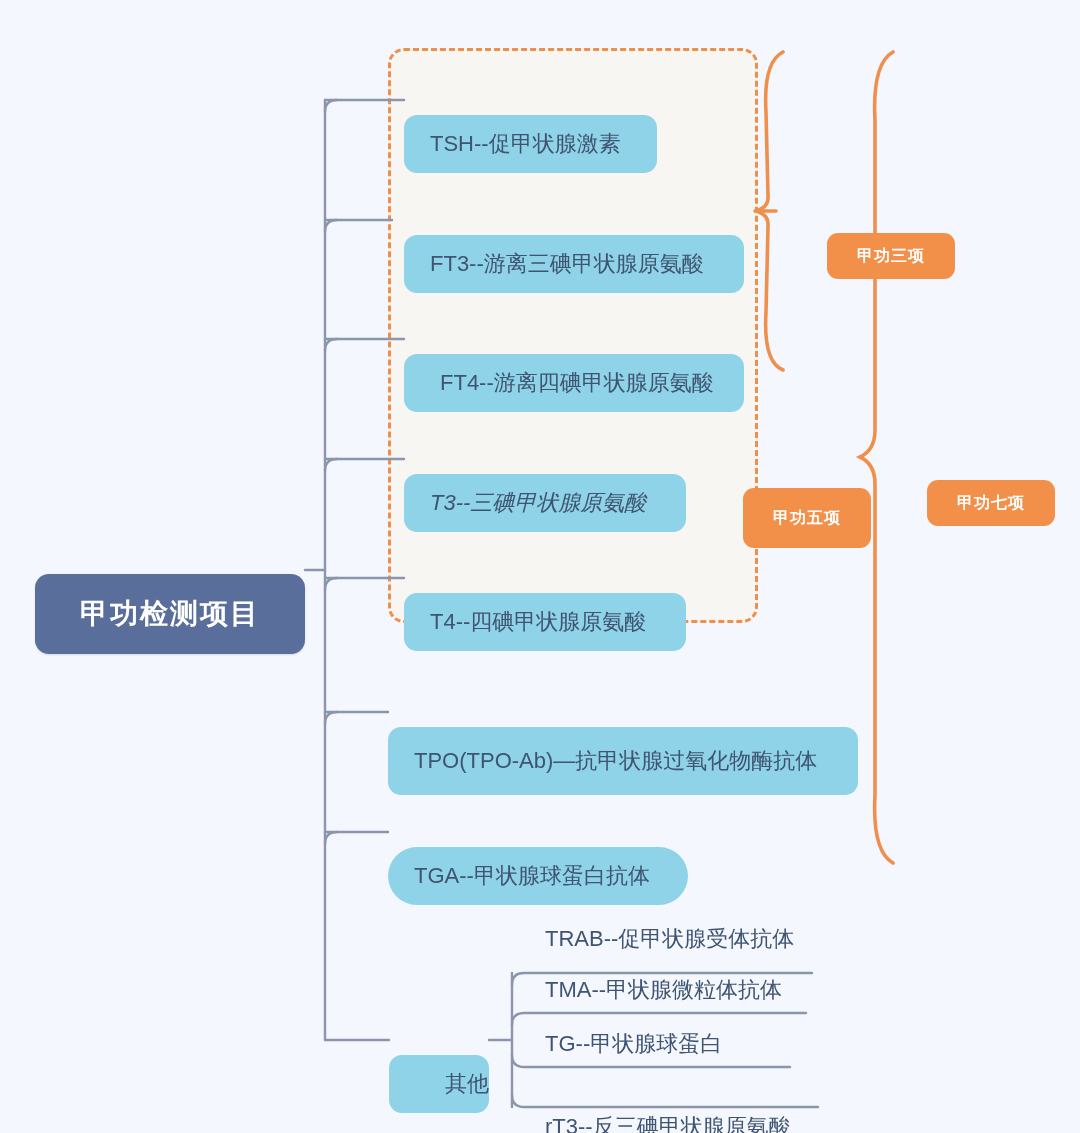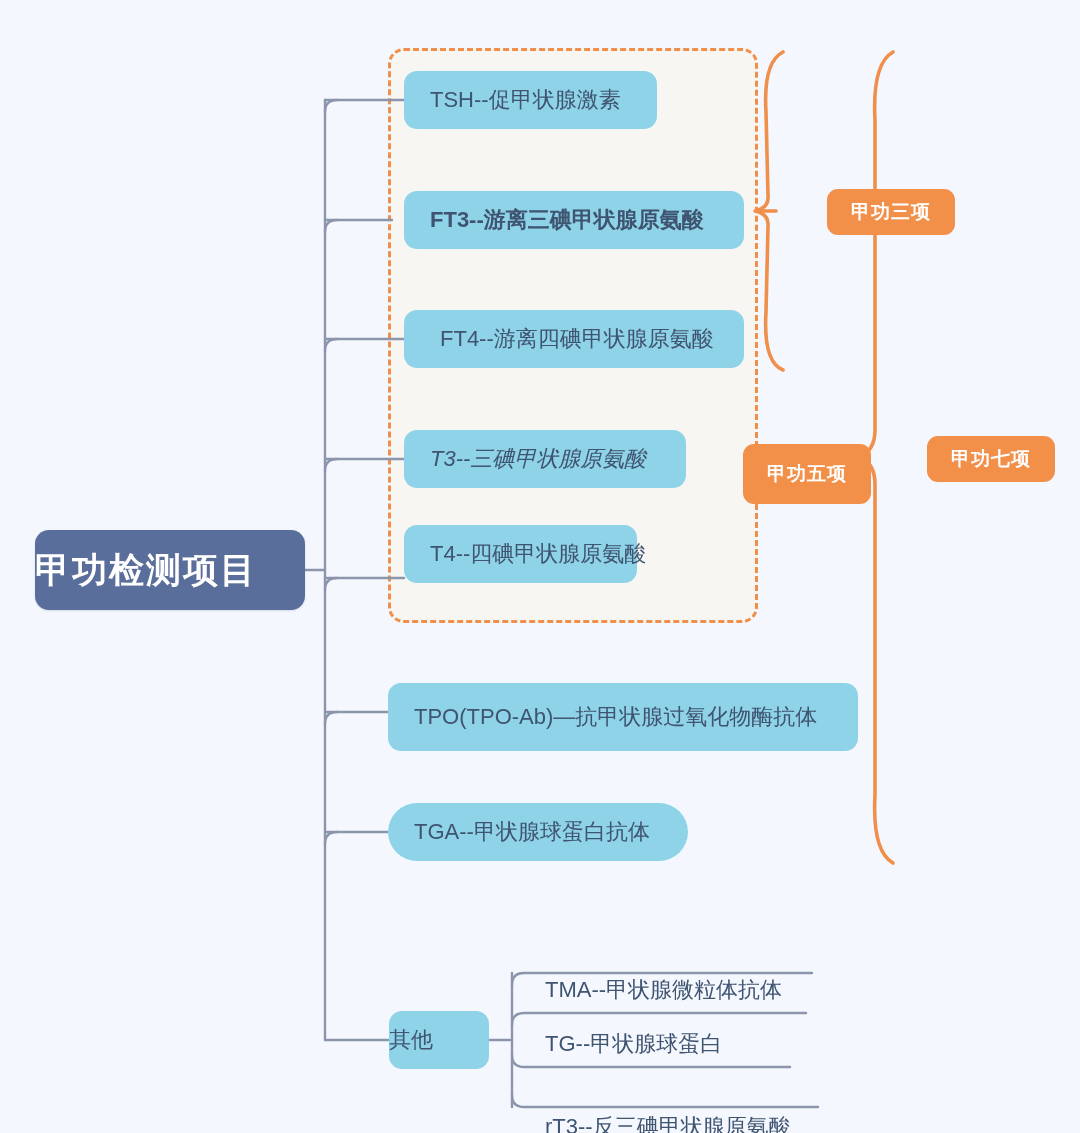--- a/index.html
+++ b/index.html
@@ -27,45 +27,47 @@
     height: 1133px;
     pointer-events: none;
   }
   .node {
     position: absolute;
     box-sizing: border-box;
     display: flex;
     align-items: center;
     border-radius: 12px;
     white-space: nowrap;
+    margin-top: 44px;
   }
   .root-node {
     background: #5a6e9b;
     color: #ffffff;
-    font-size: 35px;
+    font-size: 28px;
     font-weight: 700;
     letter-spacing: 2px;
+    justify-content: center;
     border-radius: 14px;
     box-shadow: 0 1px 2px rgba(70,90,130,0.18);
   }
   .blue-node {
     background: #8fd3e8;
     color: #3f5470;
     font-size: 22px;
     padding-left: 26px;
     border-radius: 13px;
   }
   .blue-node.small {
-    justify-content: flex-start;
+    justify-content: flex-end;
     padding-left: 0;
   }
   .orange-node {
     background: #f2904a;
     color: #ffffff;
-    font-size: 19px;
+    font-size: 16px;
     font-weight: 700;
     letter-spacing: 1px;
     justify-content: center;
     border-radius: 11px;
   }
   .plain-node {
     position: absolute;
     color: #3f5470;
     font-size: 22px;
     white-space: nowrap;
@@ -131,48 +133,51 @@
   </svg>
 
   <div class="node root-node" style="left:35px; top:530px; width:270px; height:80px;">
     <span>甲功检测项目</span>
   </div>
 
   <div class="node blue-node" style="left:404px; top:71px; width:253px; height:58px;">
     <span>TSH--促甲状腺激素</span>
   </div>
 
-  <div class="node blue-node" style="left:404px; top:191px; width:340px; height:58px;font-weight:bold;">
+  <div class="node blue-node" style="left:404px; top:191px; width:340px; height:58px;">
     <span>FT3--游离三碘甲状腺原氨酸</span>
   </div>
 
   <div class="node blue-node" style="left:404px; top:310px; width:340px; height:58px;padding-left:36px;">
     <span>FT4--游离四碘甲状腺原氨酸</span>
   </div>
 
   <div class="node blue-node" style="left:404px; top:430px; width:282px; height:58px;font-style:italic;">
     <span>T3--三碘甲状腺原氨酸</span>
   </div>
 
-  <div class="node blue-node" style="left:404px; top:525px; width:233px; height:58px;">
+  <div class="node blue-node" style="left:404px; top:549px; width:282px; height:58px;">
     <span>T4--四碘甲状腺原氨酸</span>
   </div>
 
   <div class="node blue-node" style="left:388px; top:683px; width:470px; height:68px;">
     <span>TPO(TPO-Ab)—抗甲状腺过氧化物酶抗体</span>
   </div>
 
   <div class="node blue-node" style="left:388px; top:803px; width:300px; height:58px;border-radius:29px;">
     <span>TGA--甲状腺球蛋白抗体</span>
   </div>
 
   <div class="node blue-node small" style="left:389px; top:1011px; width:100px; height:58px;">
     <span>其他</span>
   </div>
 
+  <div class="plain-node" style="left:545px; top:924px;">
+    <span>TRAB--促甲状腺受体抗体</span>
+  </div>
   <div class="plain-node" style="left:545px; top:975px;">
     <span>TMA--甲状腺微粒体抗体</span>
   </div>
   <div class="plain-node" style="left:545px; top:1029px;">
     <span>TG--甲状腺球蛋白</span>
   </div>
   <div class="plain-node" style="left:545px; top:1069px;margin-top:43px;">
     <span>rT3--反三碘甲状腺原氨酸</span>
   </div>
 

